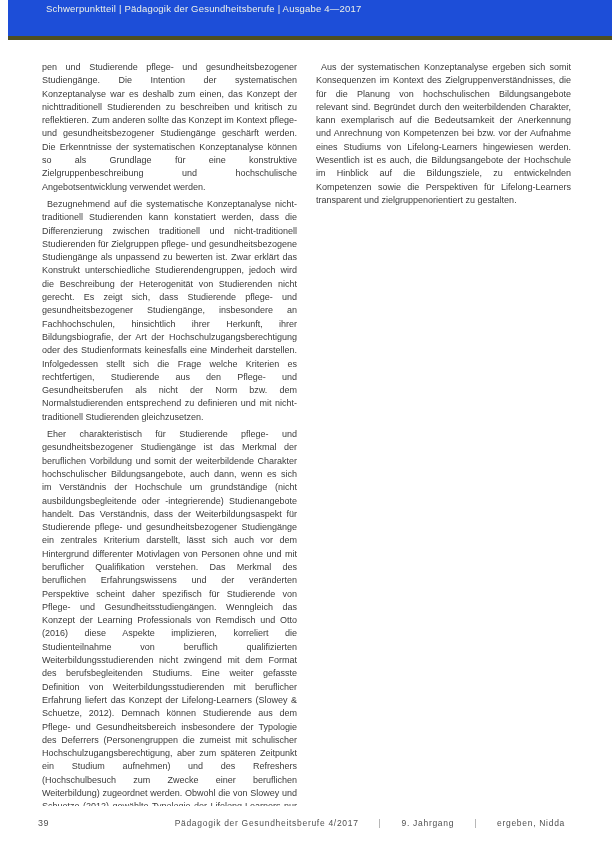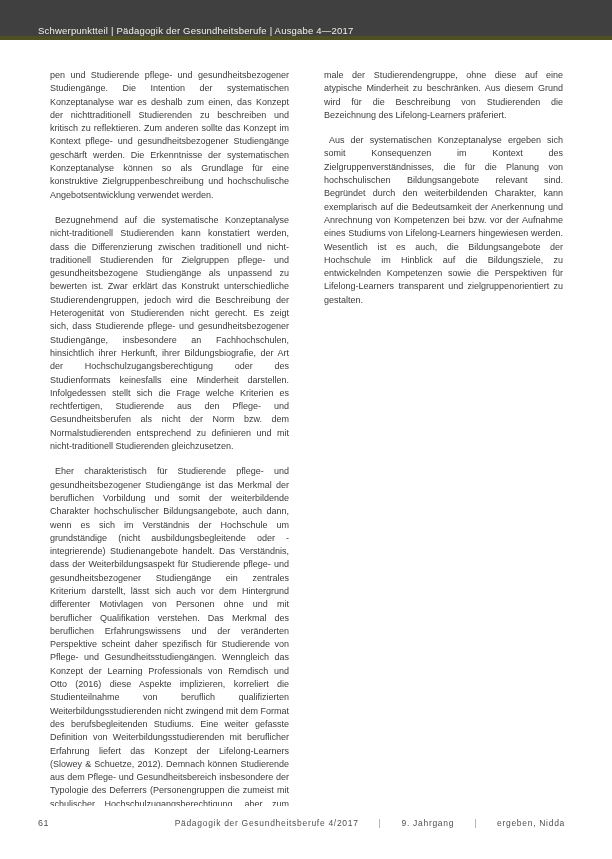--- a/index.html
+++ b/index.html
@@ -8,45 +8,46 @@
     height: 859px;
     background: #ffffff;
     font-family: "Liberation Sans", sans-serif;
     position: relative;
     overflow: hidden;
   }
 
   
   .header-bar {
     height: 36px;
-    background: #404040;
+    background: #1d4ed8;
     border-bottom: 4px solid #4e4f22;
     display: flex;
-    align-items: flex-end;
+    align-items: flex-start;
+    margin-left: 8px;
   }
   .header-text {
     color: #eef1e8;
     font-size: 9.5px;
     letter-spacing: 0.2px;
     padding-left: 38px;
     padding-top: 3px;
   }
 
   
   .article {
     display: flex;
     gap: 11px;
     padding: 17px 37px 0 38px;
     height: 766px;
     box-sizing: border-box;
     overflow: hidden;
   }
   .column { width: 263px; }
   .column p {
-    margin: 12px;
+    margin: 4px;
     font-size: 9px;
     line-height: 13.3px;
     text-align: justify;
     color: #3b3b3b;
     hyphens: auto;
     -webkit-hyphens: auto;
   }
   .column p.indent { text-indent: 5px; }
 
   
@@ -82,27 +83,26 @@
   <span class="header-text">Schwerpunktteil | Pädagogik der Gesundheitsberufe | Ausgabe 4—2017</span>
 </header>
 
 <main class="article">
   <div class="column">
     <p>pen und Studierende pflege- und gesundheitsbezogener Studiengänge. Die Intention der systematischen Konzeptanalyse war es deshalb zum einen, das Konzept der nichttraditionell Studierenden zu beschreiben und kritisch zu reflektieren. Zum anderen sollte das Konzept im Kontext pflege- und gesundheitsbezogener Studiengänge geschärft werden. Die Erkenntnisse der systematischen Konzeptanalyse können so als Grundlage für eine konstruktive Zielgruppenbeschreibung und hochschulische Angebotsentwicklung verwendet werden.</p>
     <p class="indent">Bezugnehmend auf die systematische Konzeptanalyse nicht-traditionell Studierenden kann konstatiert werden, dass die Differenzierung zwischen traditionell und nicht-traditionell Studierenden für Zielgruppen pflege- und gesundheitsbezogene Studiengänge als unpassend zu bewerten ist. Zwar erklärt das Konstrukt unterschiedliche Studierendengruppen, jedoch wird die Beschreibung der Heterogenität von Studierenden nicht gerecht. Es zeigt sich, dass Studierende pflege- und gesundheitsbezogener Studiengänge, insbesondere an Fachhochschulen, hinsichtlich ihrer Herkunft, ihrer Bildungsbiografie, der Art der Hochschulzugangsberechtigung oder des Studienformats keinesfalls eine Minderheit darstellen. Infolgedessen stellt sich die Frage welche Kriterien es rechtfertigen, Studierende aus den Pflege- und Gesundheitsberufen als nicht der Norm bzw. dem Normalstudierenden entsprechend zu definieren und mit nicht-traditionell Studierenden gleichzusetzen.</p>
     <p class="indent">Eher charakteristisch für Studierende pflege- und gesundheitsbezogener Studiengänge ist das Merkmal der beruflichen Vorbildung und somit der weiterbildende Charakter hochschulischer Bildungsangebote, auch dann, wenn es sich im Verständnis der Hochschule um grundständige (nicht ausbildungsbegleitende oder -integrierende) Studienangebote handelt. Das Verständnis, dass der Weiterbildungsaspekt für Studierende pflege- und gesundheitsbezogener Studiengänge ein zentrales Kriterium darstellt, lässt sich auch vor dem Hintergrund differenter Motivlagen von Personen ohne und mit beruflicher Qualifikation verstehen. Das Merkmal des beruflichen Erfahrungswissens und der veränderten Perspektive scheint daher spezifisch für Studierende von Pflege- und Gesundheitsstudiengängen. Wenngleich das Konzept der Learning Professionals von Remdisch und Otto (2016) diese Aspekte implizieren, korreliert die Studienteilnahme von beruflich qualifizierten Weiterbildungsstudierenden nicht zwingend mit dem Format des berufsbegleitenden Studiums. Eine weiter gefasste Definition von Weiterbildungsstudierenden mit beruflicher Erfahrung liefert das Konzept der Lifelong-Learners (Slowey &amp; Schuetze, 2012). Demnach können Studierende aus dem Pflege- und Gesundheitsbereich insbesondere der Typologie des Deferrers (Personengruppen die zumeist mit schulischer Hochschulzugangsberechtigung, aber zum späteren Zeitpunkt ein Studium aufnehmen) und des Refreshers (Hochschulbesuch zum Zwecke einer beruflichen Weiterbildung) zugeordnet werden. Obwohl die von Slowey und Schuetze (2012) gewählte Typologie der Lifelong-Learners nur in eingeschränktem Maße auf Studierende pflege- und gesundheitsbezogener Studiengänge zu transferieren ist, impliziert der Ansatz die wesentlichen Merk-</p>
   </div>
   <div class="column">
-    <p>male der Studierendengruppe, ohne diese auf eine atypische Minderheit zu beschränken. Aus diesem Grund wird für die Beschreibung von Studierenden die Bezeichnung des Lifelong-Learners präferiert.</p>
     <p class="indent">Aus der systematischen Konzeptanalyse ergeben sich somit Konsequenzen im Kontext des Zielgruppenverständnisses, die für die Planung von hochschulischen Bildungsangebote relevant sind. Begründet durch den weiterbildenden Charakter, kann exemplarisch auf die Bedeutsamkeit der Anerkennung und Anrechnung von Kompetenzen bei bzw. vor der Aufnahme eines Studiums von Lifelong-Learners hingewiesen werden. Wesentlich ist es auch, die Bildungsangebote der Hochschule im Hinblick auf die Bildungsziele, zu entwickelnden Kompetenzen sowie die Perspektiven für Lifelong-Learners transparent und zielgruppenorientiert zu gestalten.</p>
   </div>
 </main>
 
 <footer class="page-footer">
-  <span class="page-number">61</span>
+  <span class="page-number">39</span>
   <span class="journal-line">
     <span>Pädagogik der Gesundheitsberufe 4/2017</span>
     <span class="sep">|</span>
     <span>9. Jahrgang</span>
     <span class="sep">|</span>
     <span>ergeben, Nidda</span>
   </span>
 </footer>
 
 </body></html>

